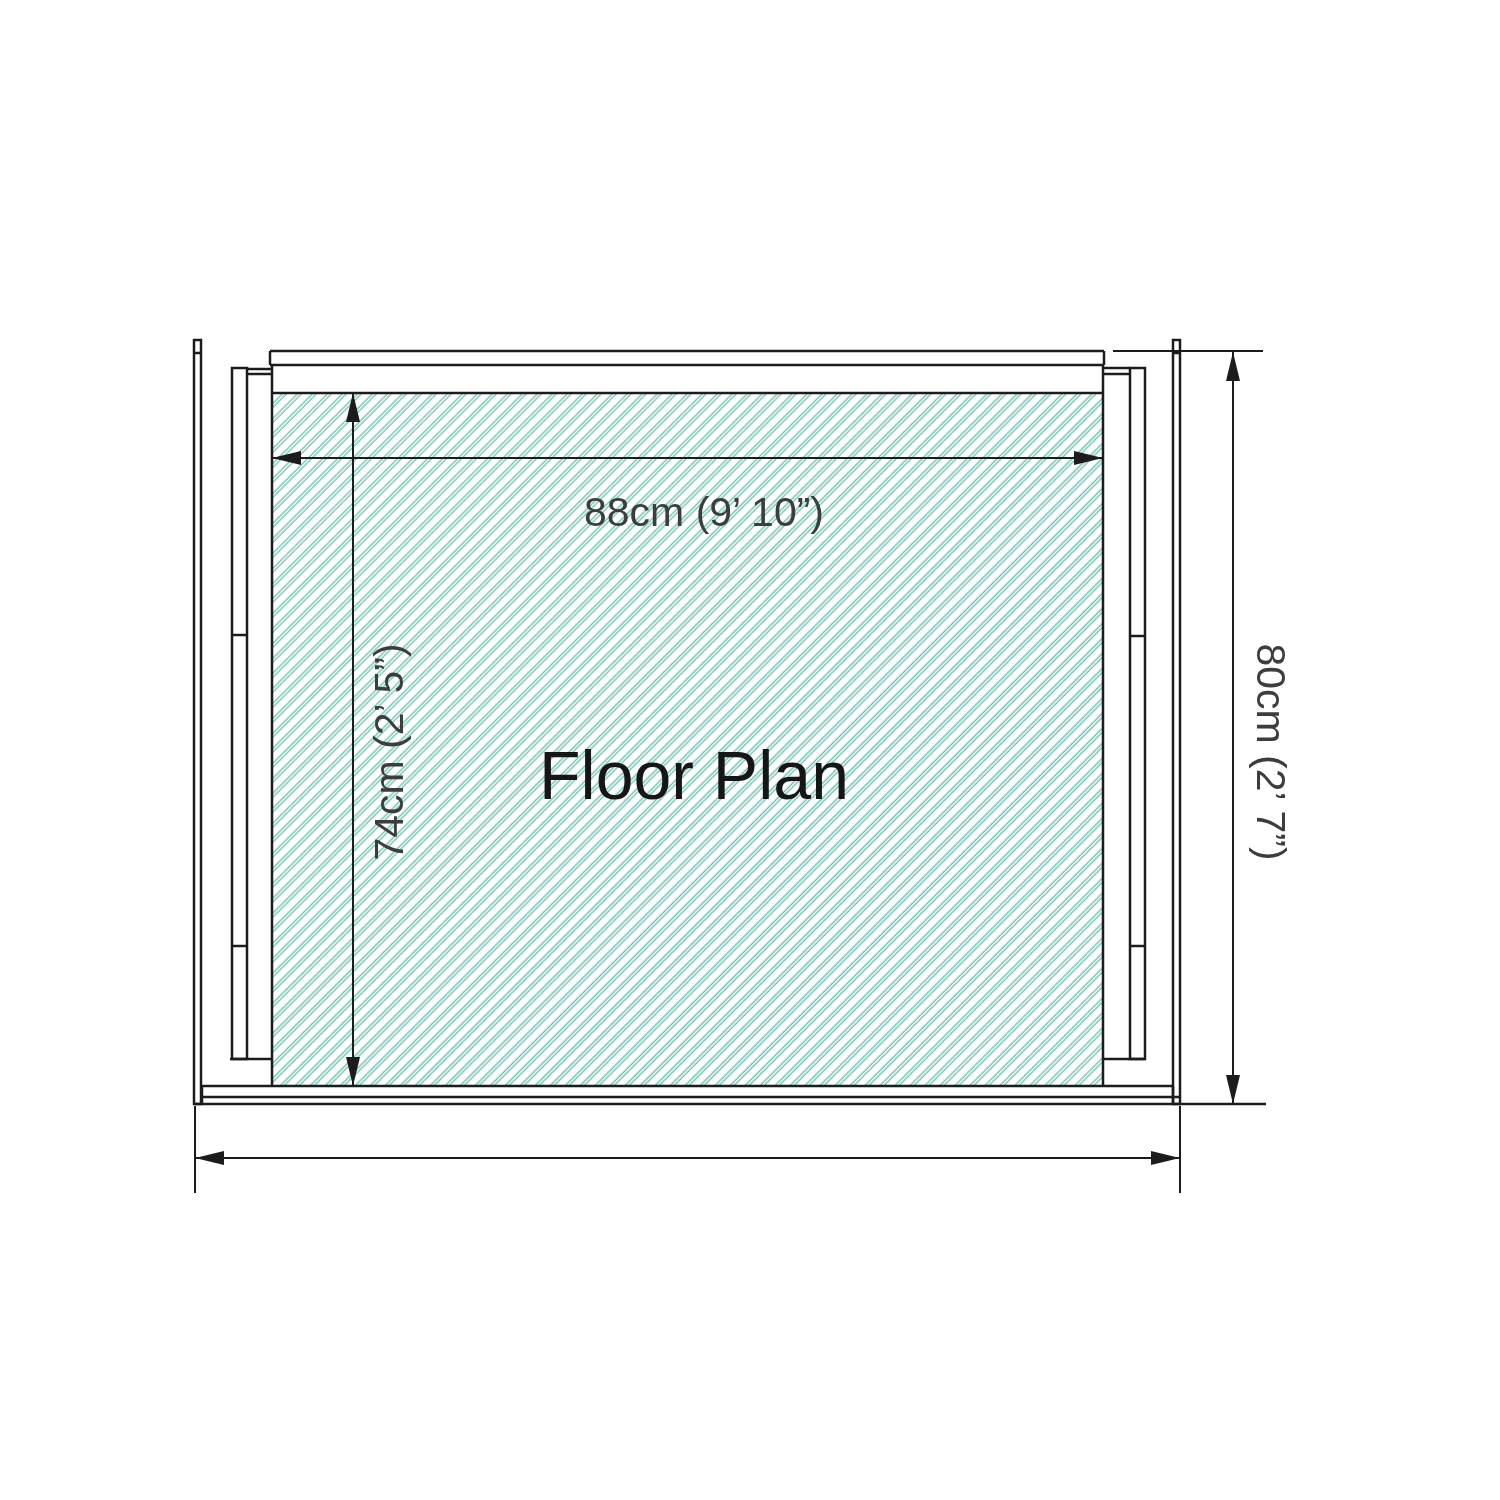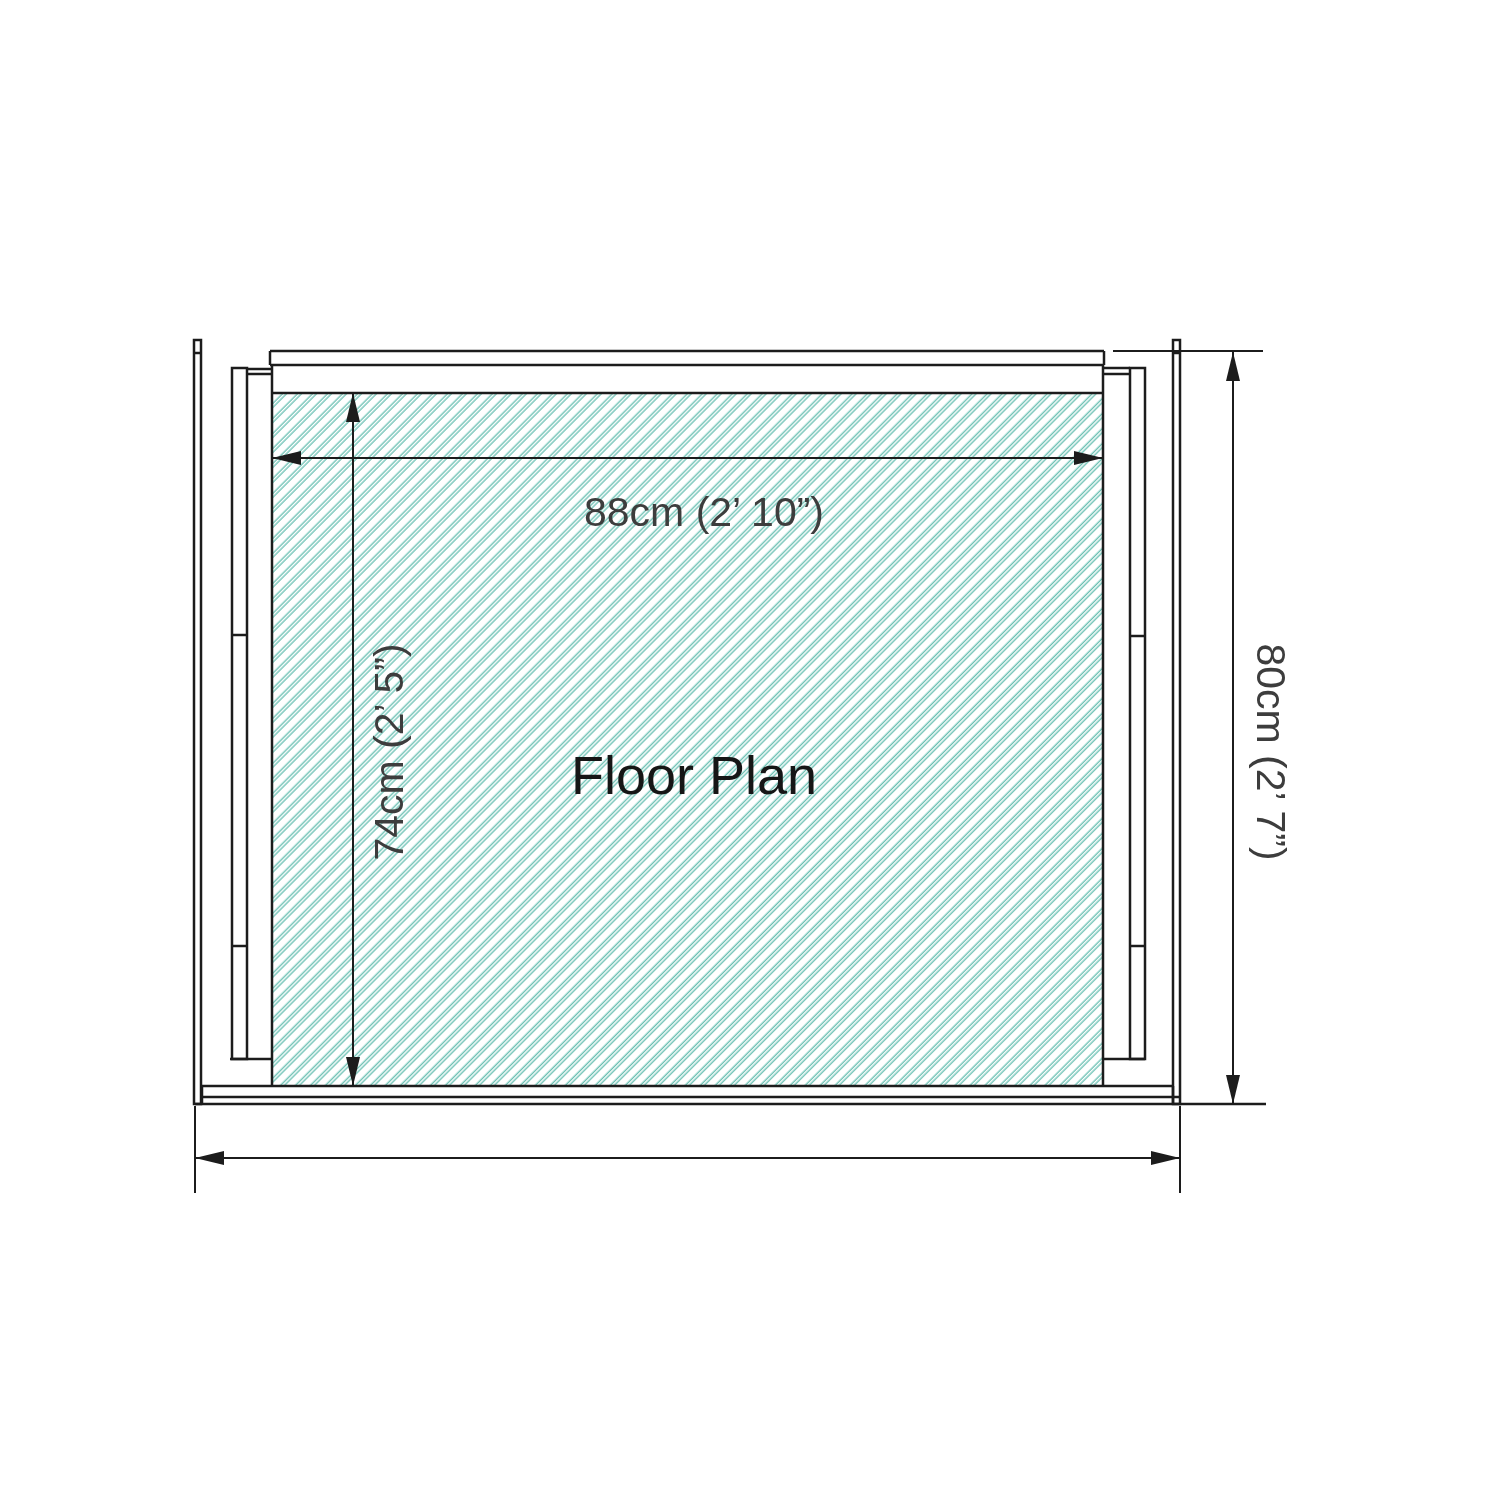--- a/index.html
+++ b/index.html
@@ -30,21 +30,21 @@
     color:var(--dimtext);
     font-size:41px;
     font-weight:300;
     letter-spacing:0px;
     transform:translate(-50%,-50%);
   }
   .label.rot-ccw{transform:translate(-50%,-50%) rotate(-90deg);}
   .label.rot-cw{transform:translate(-50%,-50%) rotate(90deg);}
   .label.title{
     color:var(--titletext);
-    font-size:54px;
+    font-size:68px;
     font-weight:400;
   }
 </style>
 </head>
 <body>
 
 <div class="canvas">
 
   <svg class="drawing" viewBox="0 0 1500 1500">
     <defs>
@@ -110,20 +110,20 @@
       <polygon points="353,1086 346,1057 360,1057"></polygon>
       <polygon points="1233,352 1226,381 1240,381"></polygon>
       <polygon points="1233,1104 1226,1075 1240,1075"></polygon>
       <polygon points="195,1158 224,1151 224,1165"></polygon>
       <polygon points="1180,1158 1151,1151 1151,1165"></polygon>
     </g>
   </svg>
 
   <div class="label title" style="left:694px;top:775px;">Floor Plan</div>
 
-  <div class="label" style="left:704px;top:512px;">88cm (2’ 10”)</div>
+  <div class="label" style="left:704px;top:512px;">88cm (9’ 10”)</div>
 
   <div class="label rot-ccw" style="left:389px;top:752px;">74cm (2’ 5”)</div>
 
   <div class="label rot-cw" style="left:1270px;top:752px;">80cm (2’ 7”)</div>
 
 
 </div>
 
 </body></html>

